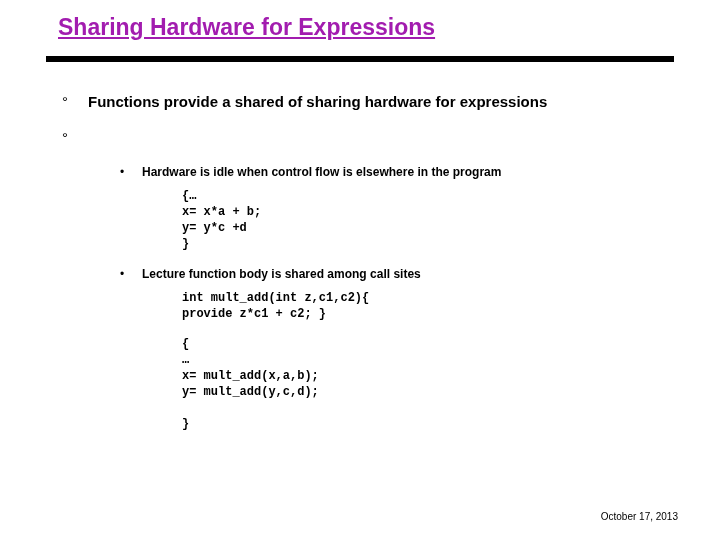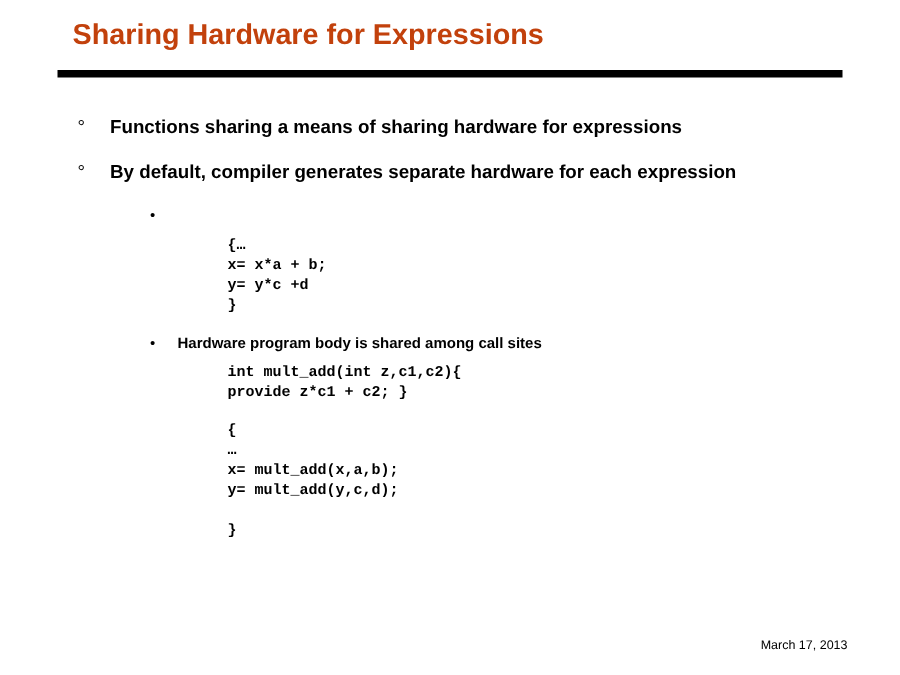--- a/index.html
+++ b/index.html
@@ -18,21 +18,22 @@
     height: 540px;
     position: relative;
     box-sizing: border-box;
   }
   .title {
     position: absolute;
     top: 14px;
     left: 58px;
     font-size: 23px;
     font-weight: bold;
-    color: #c2410c;
+    color: #a21caf;
+    text-decoration: underline;
   }
   .rule {
     position: absolute;
     top: 56px;
     left: 46px;
     width: 628px;
     height: 6px;
     background: #000;
   }
   .body {
@@ -103,49 +104,49 @@
 
 <div class="slide">
 
   <div class="title">Sharing Hardware for Expressions</div>
   <div class="rule"></div>
 
   <div class="body">
 
     <div class="bullet-row">
       <div class="mark">°</div>
-      <div class="txt">Functions sharing a means of sharing hardware for expressions</div>
+      <div class="txt">Functions provide a shared of sharing hardware for expressions</div>
     </div>
 
     <div class="bullet-row">
       <div class="mark">°</div>
-      <div class="txt">By default, compiler generates separate hardware for each expression</div>
     </div>
 
     <div class="sub">
       <div class="submark">•</div>
+      <div class="subtxt">Hardware is idle when control flow is elsewhere in the program</div>
     </div>
 
     <div class="codeblock">{…
 x= x*a + b;
 y= y*c +d
 }</div>
 
     <div class="sub">
       <div class="submark">•</div>
-      <div class="subtxt">Hardware program body is shared among call sites</div>
+      <div class="subtxt">Lecture function body is shared among call sites</div>
     </div>
 
     <div class="codeblock">int mult_add(int z,c1,c2){
 provide z*c1 + c2; }</div>
 
     <div class="codeblock">{
 …
 x= mult_add(x,a,b);
 y= mult_add(y,c,d);
 
 }</div>
 
   </div>
 
-  <div class="footer-right">March 17, 2013</div>
+  <div class="footer-right">October 17, 2013</div>
 
 </div>
 
 </body></html>

